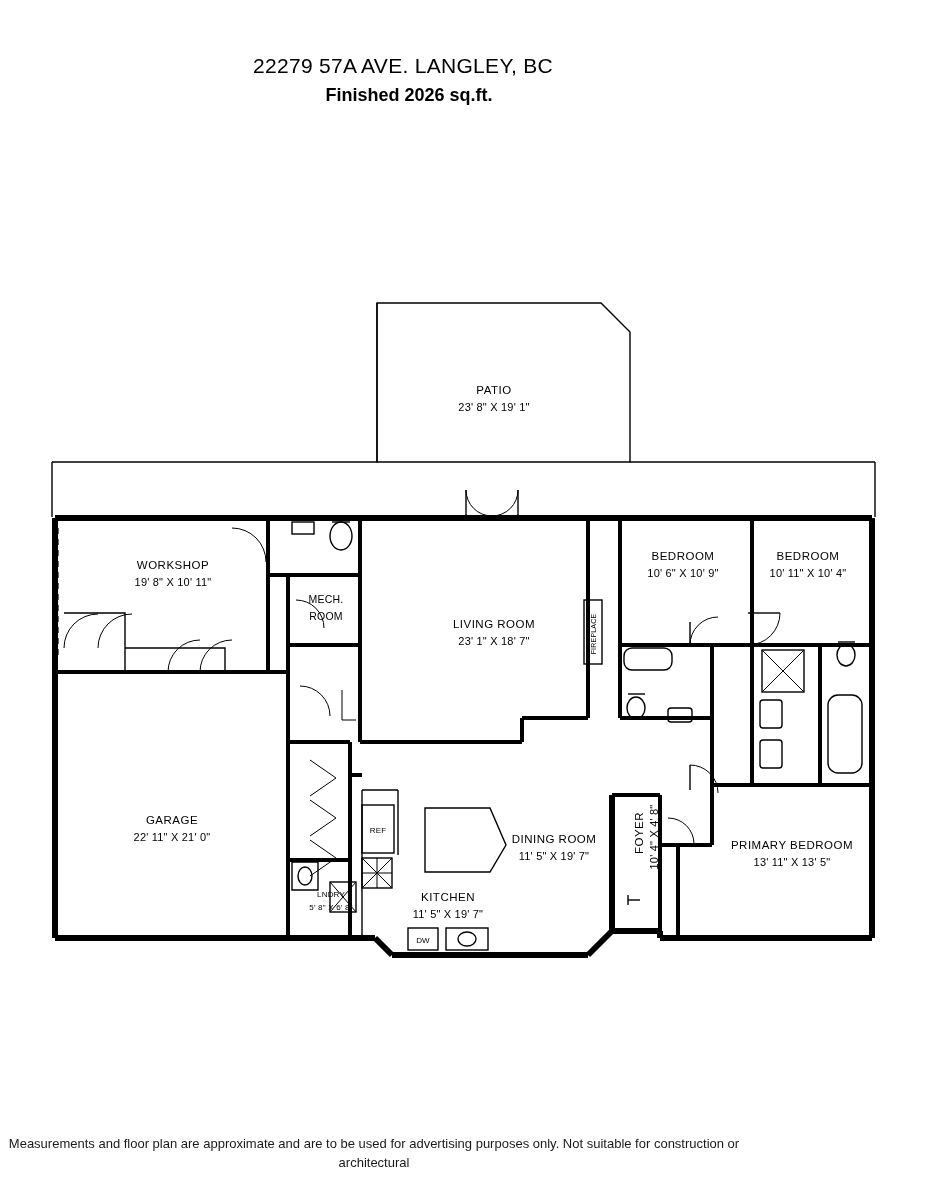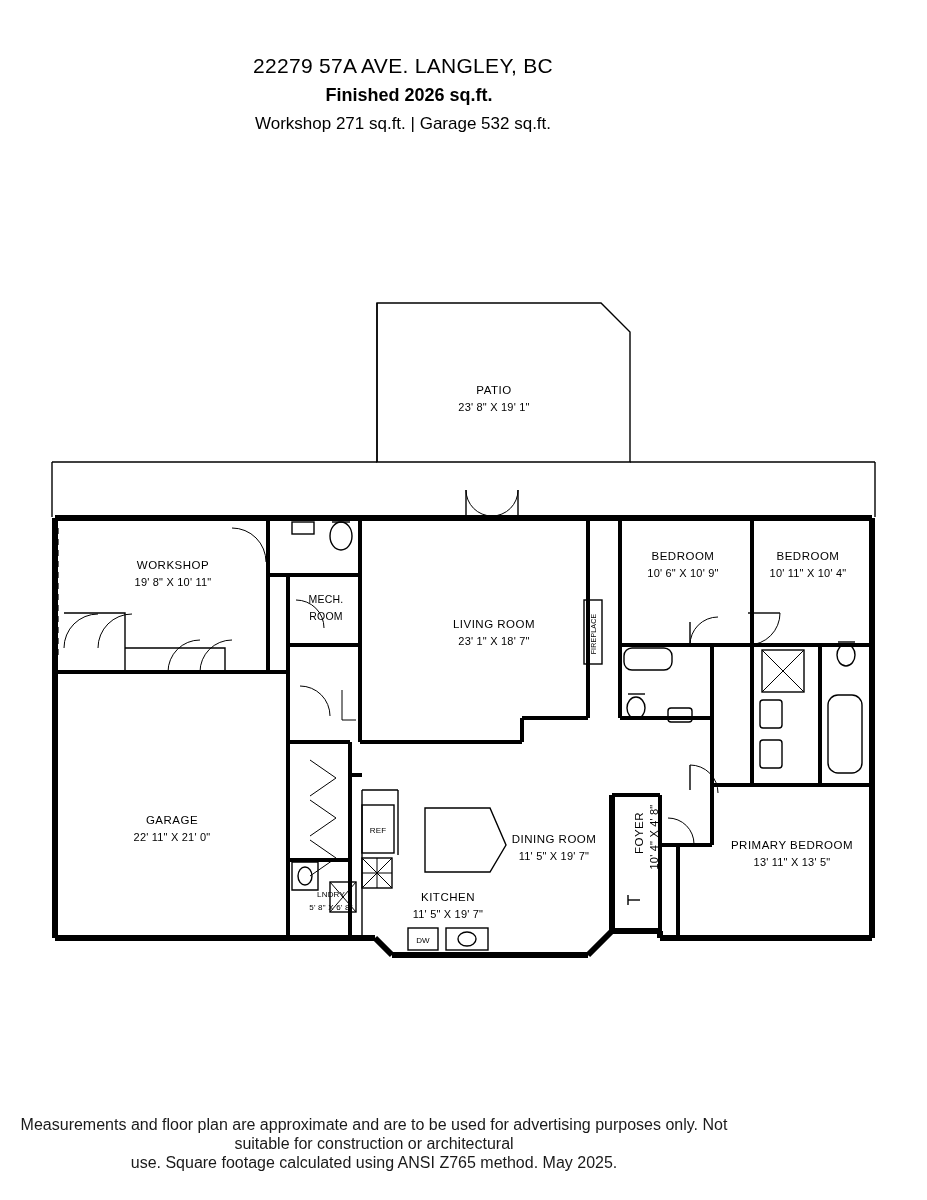--- a/index.html
+++ b/index.html
@@ -44,21 +44,21 @@
     font-weight: 400;
   }
 
   
   .footer {
     position: absolute;
     bottom: 28px;
     left: 0;
     width: 748px;
     text-align: center;
-    font-size: 16px;
+    font-size: 13px;
     line-height: 19px;
     color: #1a1a1a;
   }
 
   
   .plan {
     position: absolute;
     top: 0;
     left: 0;
     width: 927px;
@@ -115,21 +115,20 @@
     stroke-dasharray: 6 5;
     fill: none;
   }
 </style>
 </head>
 <body>
 
 <div class="header">
   <div class="addr">22279 57A AVE. LANGLEY, BC</div>
   <div class="finished">Finished  2026 sq.ft.</div>
-  <div class="sub">Workshop 271 sq.ft. | Garage 532 sq.ft.</div>
 </div>
 
 <div class="plan">
 <svg width="927" height="1200" viewBox="0 0 927 1200" xmlns="http://www.w3.org/2000/svg">
 
   <g>
     <path class="wall thin" d="M377 303 L601 303 L630 332 L630 462 L377 462 Z"></path>
     <path class="wall thin" d="M377 303 L377 462"></path>
   </g>
 
@@ -377,14 +376,13 @@
 
     <text class="rm-small" x="331" y="897" text-anchor="middle">LNDRY</text>
     <text class="rm-small" x="331" y="910" text-anchor="middle">5' 8" X 6' 8"</text>
   </g>
 
 </svg>
 </div>
 
 <div class="footer">
   <div>Measurements and floor plan are approximate and are to be used for advertising purposes only. Not suitable for construction or architectural</div>
-  <div>use. Square footage calculated using ANSI Z765 method. May 2025.</div>
 </div>
 
 </body></html>

